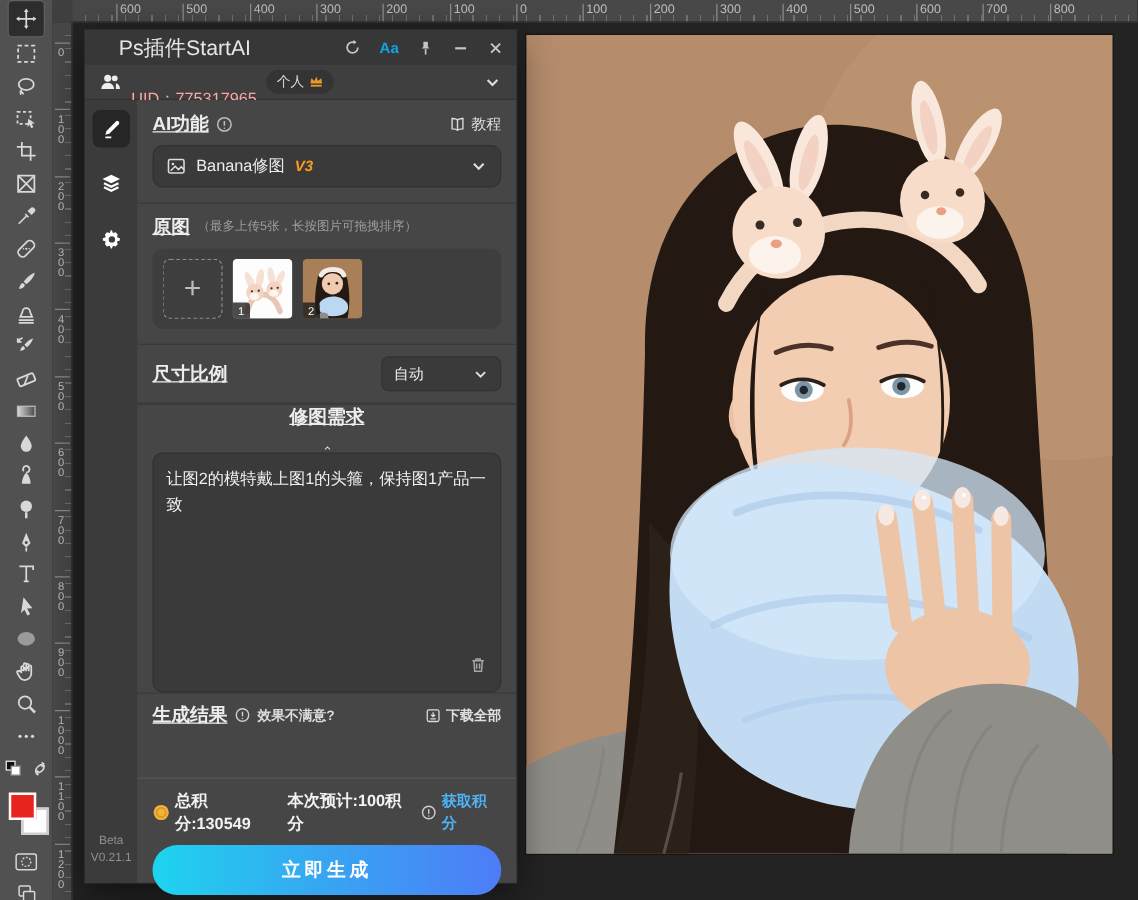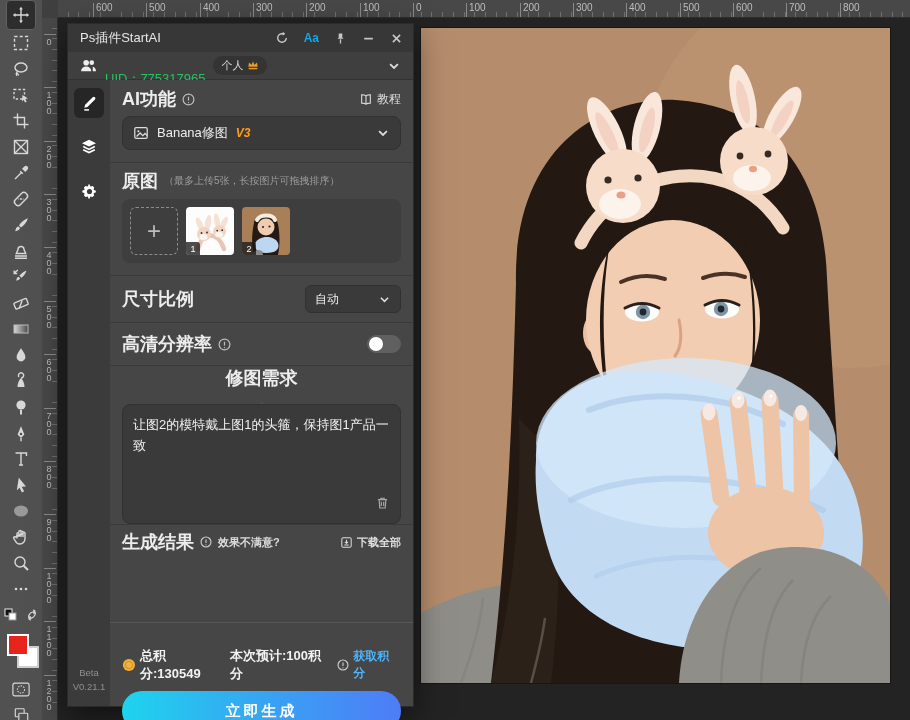--- a/index.html
+++ b/index.html
@@ -34,39 +34,39 @@
   .v-lab { position:absolute; left:2px; font-size:9px; color:#bdbdbd; writing-mode:vertical-rl; text-orientation:upright; letter-spacing:-2px; }
   .v-lab::before { content:""; position:absolute; left:0px; top:-3px; width:12px; height:1px; background:#8a8a8a; }
 
   #canvas { position:absolute; left:58px; top:18px; right:0; bottom:0; background:#232323; }
   #photo { position:absolute; left:363px; top:10px; width:469px; height:655px; box-shadow:0 0 0 1px #161616; }
 
   
   #panel { position:absolute; left:68px; top:24px; width:345px; height:682px; background:#464646; z-index:10;
     box-shadow:0 0 0 1px #2b2b2b, 0 10px 30px rgba(0,0,0,.55); display:flex; flex-direction:column; }
   #titlebar { height:28px; background:#373737; display:flex; align-items:center; padding:0 10px 0 12px; flex:0 0 auto; }
-  #titlebar .title { color:#e6e6e6; font-size:13px; }
+  #titlebar .title { color:#e6e6e6; font-size:17px;margin-left:15px; }
   #titlebar .tb-icons { margin-left:auto; display:flex; align-items:center; gap:15px; }
   #titlebar .tb-icons .ic { color:#0ea5e9; display:flex; align-items:center; cursor:default; }
   .aa-ic { font-size:12px; font-weight:bold; color:#c6c6c6; }
   #uid-row { height:28px; background:#3f3f3f; display:flex; align-items:center; padding:0 12px; gap:8px; flex:0 0 auto;
     border-bottom:1px solid #323232; }
-  #uid-row .uid-text { color:#22c55e; font-size:13px;margin-top:27px; }
+  #uid-row .uid-text { color:#fca5a5; font-size:13px;margin-top:27px; }
   .badge { display:inline-flex; align-items:center; gap:4px; background:#343434; border-radius:10px; padding:2px 8px;
     color:#d9d9d9; font-size:11px; }
   #panel-body { flex:1; display:flex; min-height:0; }
   #rail { width:42px; background:#3b3b3b; position:relative; flex:0 0 auto; display:flex; flex-direction:column; align-items:center; }
   .rail-item { width:30px; height:30px; display:flex; align-items:center; justify-content:center; border-radius:6px; margin-top:14px; }
   .rail-item.sel { background:#262626; margin-top:8px; }
   #beta { position:absolute; bottom:12px; left:0; right:0; text-align:center; color:#8f8f8f; font-size:9.5px; line-height:1.5; }
   #content { flex:1; position:relative; background:#464646; min-width:0; }
   #sections { position:absolute; left:0; right:0; top:0; bottom:84px; overflow:hidden; padding:0 12px; }
   .divider { height:1px; background:#3a3a3a; margin:0 -12px; }
   .sec-head { display:flex; align-items:center; gap:6px; }
-  .sec-title { color:#ededed; font-size:18px; font-weight:bold; }
+  .sec-title { color:#ededed; font-size:15px; font-weight:bold;text-decoration:underline; }
   .hint { color:#9d9d9d; font-size:10px; }
   .spacer { flex:1; }
   .link-sm { color:#dfdfdf; font-size:12px; display:flex; align-items:center; gap:4px; }
 
   #ai-head { height:34px; margin-top:2px; }
   #model-select { height:34px; background:#3a3a3a; border:1px solid #313131; border-radius:8px; display:flex;
     align-items:center; padding:0 10px; gap:8px; margin-bottom:12px; cursor:pointer; }
   #model-select .model-name { color:#ededed; font-size:13px; }
   #model-select .model-ver { color:#ff9c1f; font-size:12px; font-weight:bold; font-style:italic; }
 
@@ -80,32 +80,32 @@
     color:#fff; font-size:9px; display:flex; align-items:center; justify-content:center; padding:0 3px; border-radius:0 3px 0 0; }
 
   .ctl-row { height:46px; display:flex; align-items:center; gap:6px; }
   .select-pill { width:96px; height:28px; background:#3a3a3a; border:1px solid #313131; border-radius:6px; display:flex;
     align-items:center; padding:0 9px; cursor:pointer; }
   .select-pill .val { color:#ededed; font-size:12px; flex:1; }
   .toggle { width:34px; height:18px; background:#606060; border-radius:9px; position:relative; cursor:pointer; }
   .toggle .knob { position:absolute; left:2px; top:2px; width:14px; height:14px; background:#fff; border-radius:50%; }
 
   #prompt-head { height:38px;flex-direction:column; }
-  #prompt-box { height:120px; background:#3a3a3a; border:1px solid #313131; border-radius:8px; padding:9px 10px;
+  #prompt-box { height:192px; background:#3a3a3a; border:1px solid #313131; border-radius:8px; padding:9px 10px;
     position:relative; }
   #prompt-text { color:#f0f0f0; font-size:13px; line-height:1.65; white-space:pre-wrap; }
   #trash { position:absolute; right:10px; bottom:8px; cursor:pointer; }
   #tip { display:flex; gap:6px; margin:9px 0 9px; }
   #tip .tip-text { color:#9a9a9a; font-size:10.5px; line-height:1.55; }
 
   #result-head { height:34px;text-align:center; }
   #result-sub { color:#dcdcdc; font-size:11px; font-weight:bold; }
 
   #footer { position:absolute; left:0; right:0; bottom:0; height:84px; background:#464646; border-top:1px solid #575757;
-    padding:24px 12px 0; }
+    padding:9px 12px 0; }
   #credits { display:flex; align-items:center; gap:4px; }
   #credits .c-txt { color:#f2f2f2; font-size:13px; font-weight:bold; }
   #get-credits { margin-left:auto; color:#4fb3f7; font-size:12px; font-weight:bold; cursor:pointer; }
   #gen-btn { margin-top:8px; height:40px; border-radius:20px; background:linear-gradient(90deg,#1ed4ee,#35a9f2 45%,#4e7cf7);
     display:flex; align-items:center; justify-content:center; color:#fff; font-size:15px; font-weight:bold;
     letter-spacing:3px; cursor:pointer; }
   .info-ic { flex:0 0 auto; display:inline-flex; }
 </style>
 </head>
 <body>
@@ -567,34 +567,20 @@
           <div class="select-pill">
             <span class="val">自动</span>
             <svg width="13" height="13" viewBox="0 0 18 18" fill="none" stroke="#dedede" stroke-width="2.2">
                 <path d="M4 6.5l5 5 5-5"></path>
               </svg>
           </div>
         </div>
 
         <div class="divider"></div>
 
-        <div class="ctl-row" style="height:42px;">
-          <span class="sec-title">高清分辨率</span>
-          <span class="info-ic">
-            <svg width="13" height="13" viewBox="0 0 14 14" fill="none" stroke="#bdbdbd" stroke-width="1.3">
-                <circle cx="7" cy="7" r="5.8"></circle>
-                <path d="M7 4v4.2"></path>
-                <circle cx="7" cy="10.3" r="0.7" fill="#bdbdbd" stroke="none"></circle>
-              </svg>
-          </span>
-          <span class="spacer"></span>
-          <div class="toggle">
-              <div class="knob"></div>
-            </div>
-        </div>
 
         <div class="divider"></div>
 
         <div id="prompt-head" class="sec-head">
           <span class="sec-title">修图需求</span>
           <span class="spacer"></span>
           <svg width="14" height="14" viewBox="0 0 18 18" fill="none" stroke="#dedede" stroke-width="2.2">
               <path d="M4 11.5l5-5 5 5"></path>
             </svg>
         </div>

